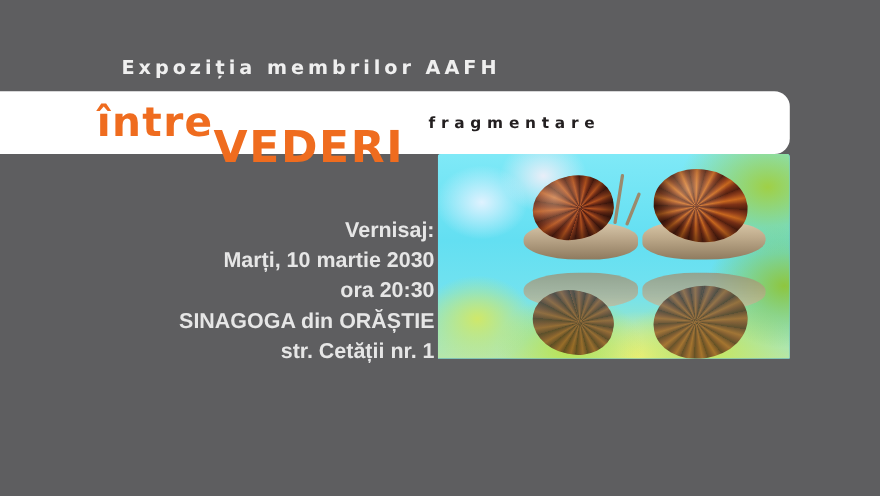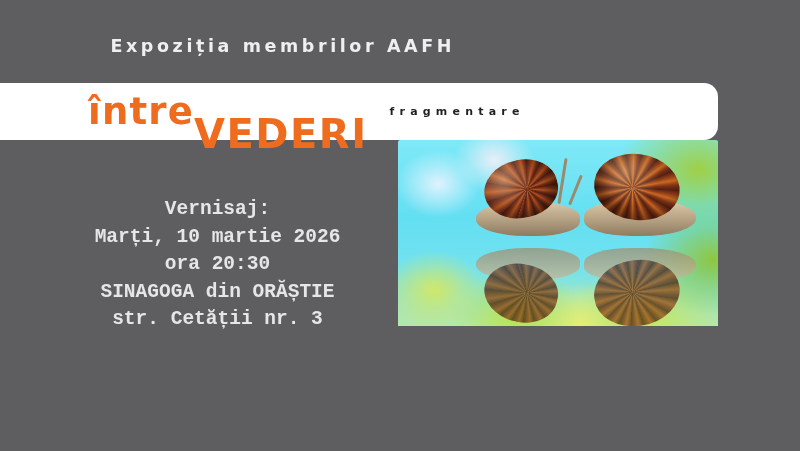--- a/index.html
+++ b/index.html
@@ -17,21 +17,21 @@
     position: relative;
     width: 800px;
     height: 451px;
     background: #5e5e60;
   }
 
   
   .kicker {
     position: absolute;
     left: 0;
-    top: 36px;
+    top: 52px;
     width: 455px;
     text-align: right;
     color: #efefef;
     font-size: 17.5px;
     font-weight: bold;
     letter-spacing: 3.6px;
     font-family: "DejaVu Sans", sans-serif;
     white-space: nowrap;
   }
 
@@ -68,40 +68,40 @@
     color: #ef6c1f;
     font-size: 40px;
     font-weight: bold;
     letter-spacing: 1.5px;
     line-height: 1;
     font-family: "DejaVu Sans", sans-serif;
     margin-top: 44px;
   }
   .t-frag {
     color: #231f20;
-    font-size: 11px;
+    font-size: 14px;
     font-weight: bold;
     letter-spacing: 5.2px;
     margin-left: 22px;
     line-height: 1;
     font-family: "DejaVu Sans", sans-serif;
   }
 
   
   .details {
     position: absolute;
     left: 40px;
     top: 196px;
     width: 355px;
-    text-align: center;
+    text-align: right;
     color: #e6e6e6;
     font-size: 19.5px;
     font-weight: bold;
     line-height: 27.5px;
-    font-family: Liberation Mono, monospace;
+    font-family: Liberation Sans, sans-serif;
   }
   .details div { white-space: nowrap; }
 
   
   .photo-panel {
     position: absolute;
     left: 398px;
     top: 140px;
     width: 320px;
     height: 244px;
@@ -235,24 +235,24 @@
   <div class="title-band">
     <div class="title-inner">
       <span class="t-intre">între</span>
         <span class="t-vederi">VEDERI</span>
       <span class="t-frag">fragmentare</span>
     </div>
   </div>
 
   <div class="details">
     <div>Vernisaj:</div>
-    <div>Marți, 10 martie 2026</div>
+    <div>Marți, 10 martie 2030</div>
     <div>ora 20:30</div>
     <div>SINAGOGA din ORĂȘTIE</div>
-    <div>str. Cetății nr. 3</div>
+    <div>str. Cetății nr. 1</div>
   </div>
 
   <div class="photo-panel">
     <div class="photo">
       <div class="bokeh"></div>
 
       <div class="snail bodyA"></div>
       <div class="snail bodyB"></div>
       <div class="tentacle" style="left:163px;top:18px;width:3px;height:46px;transform:rotate(9deg);"></div>
       <div class="tentacle" style="left:176px;top:34px;width:3px;height:32px;transform:rotate(22deg);"></div>

